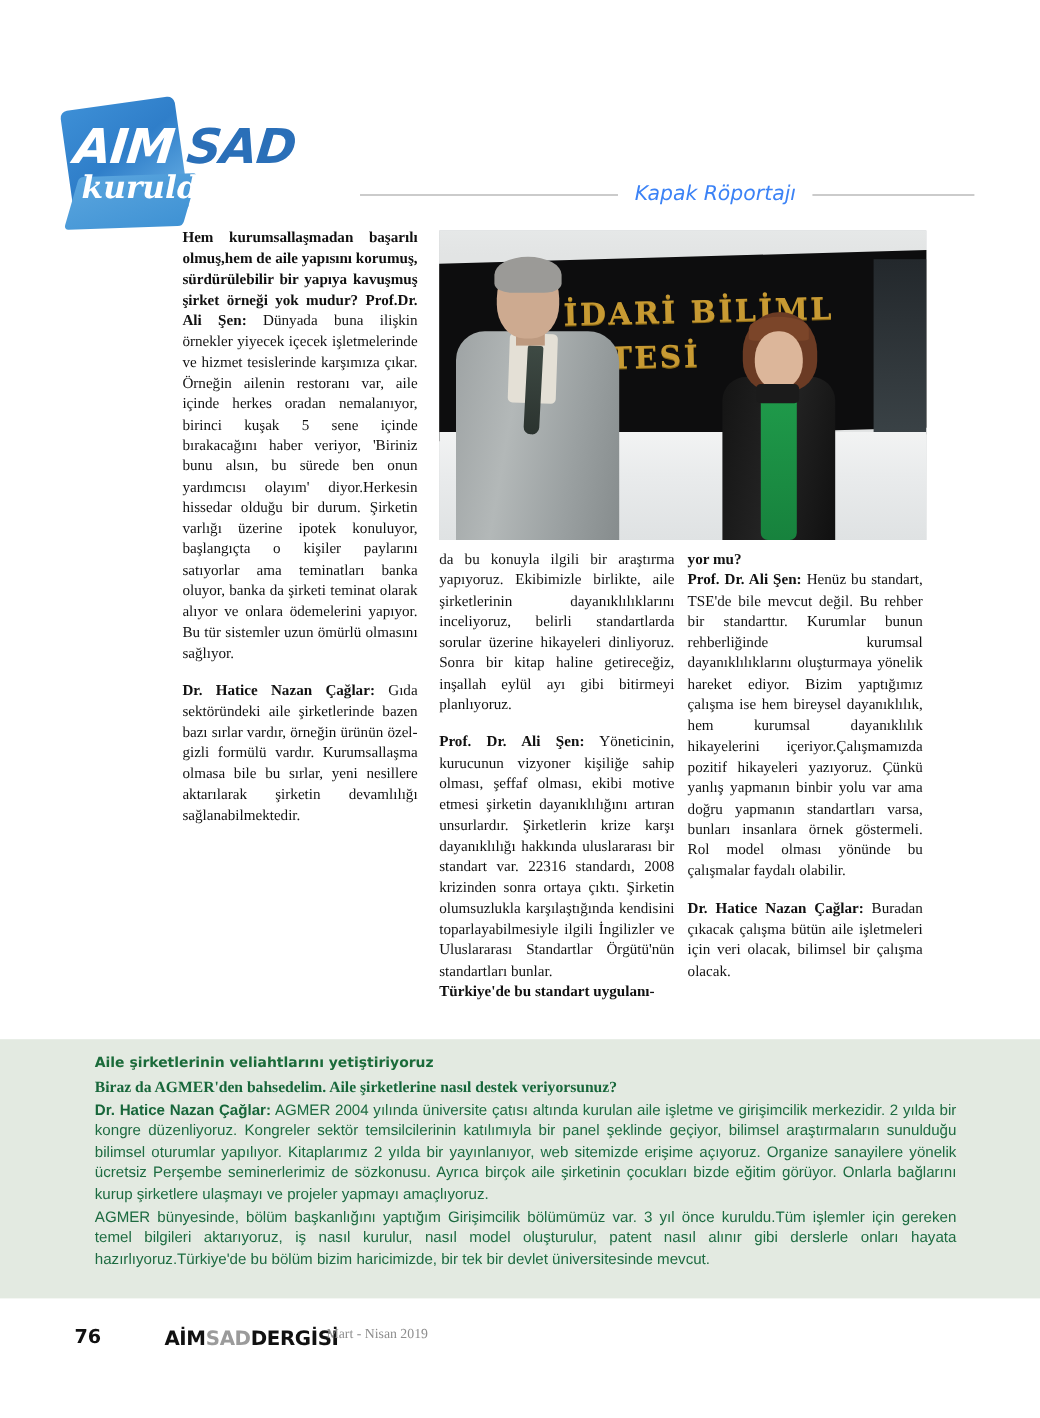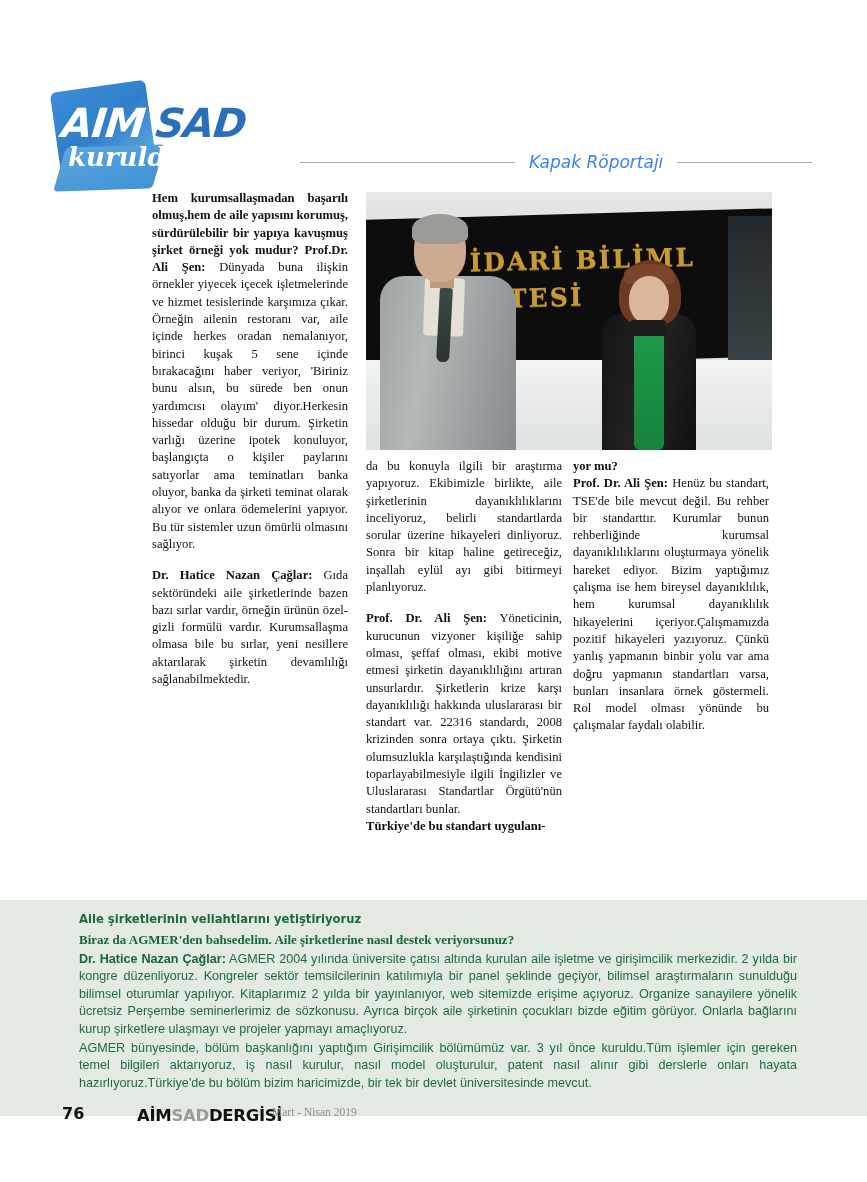--- a/index.html
+++ b/index.html
@@ -133,21 +133,20 @@
   .col p { margin:0 0 0 0; text-align:justify; text-justify:inter-word; }
   .col p + p { margin-top:14px; }
   .col p.tight { margin-top:0; }
   .q { font-weight:bold;margin-top:15px; }
   .spk { font-weight:bold; }
 
   
   .greenbox {
     position:absolute; left:0; top:866px; width:867px; height:216px;
     background:#e3eae1;
-    margin-top:34px;
   }
   .gb-inner { position:absolute; left:79px; top:12px; width:718px; }
   .gb-h1 {
     font-family:"DejaVu Sans", sans-serif; font-weight:bold;
     font-size:11.6px; color:#1b6b3a; margin:0 0 6px 0;
   }
   .gb-h2 {
     font-family:"Liberation Serif", serif; font-weight:bold;
     font-size:13px; color:#17663a; margin:0 0 3px 0;
   }
@@ -241,20 +240,23 @@
   </p>
   <p class="tight">
     <span class="q">Türkiye'de bu standart uygulanı-</span>
   </p>
 </div>
 
 <div class="col" id="col3">
   <p>
     <span class="q">yor mu?</span><br>
     <span class="spk">Prof. Dr. Ali Şen:</span><span> Henüz bu standart, TSE'de bile mevcut değil. Bu rehber bir standarttır. Kurumlar bunun rehberliğinde kurumsal dayanıklılıklarını oluşturmaya yönelik hareket ediyor. Bizim yaptığımız çalışma ise hem bireysel dayanıklılık, hem kurumsal dayanıklılık hikayelerini içeriyor.Çalışmamızda pozitif hikayeleri yazıyoruz. Çünkü yanlış yapmanın binbir yolu var ama doğru yapmanın standartları varsa, bunları insanlara örnek göstermeli. Rol model olması yönünde bu çalışmalar faydalı olabilir.</span>
+  </p>
+  <p>
+    <span class="spk">Dr. Hatice Nazan Çağlar:</span><span> Buradan çıkacak çalışma bütün aile işletmeleri için veri olacak, bilimsel bir çalışma olacak.</span>
   </p>
 </div>
 
 <div class="greenbox">
   <div class="gb-inner">
     <p class="gb-h1">Aile şirketlerinin veliahtlarını yetiştiriyoruz</p>
     <p class="gb-h2">Biraz da AGMER'den bahsedelim. Aile şirketlerine nasıl destek veriyorsunuz?</p>
     <p class="gb-p">
       <span class="spk">Dr. Hatice Nazan Çağlar:</span><span>  AGMER 2004 yılında üniversite çatısı altında kurulan aile işletme ve girişimcilik merkezidir. 2 yılda bir kongre düzenliyoruz. Kongreler sektör temsilcilerinin katılımıyla bir panel şeklinde geçiyor, bilimsel araştırmaların sunulduğu bilimsel oturumlar yapılıyor. Kitaplarımız 2 yılda bir yayınlanıyor, web sitemizde erişime açıyoruz. Organize sanayilere yönelik ücretsiz Perşembe seminerlerimiz de sözkonusu. Ayrıca birçok aile şirketinin çocukları bizde eğitim görüyor. Onlarla bağlarını kurup şirketlere ulaşmayı ve projeler yapmayı amaçlıyoruz.</span>
     </p>

